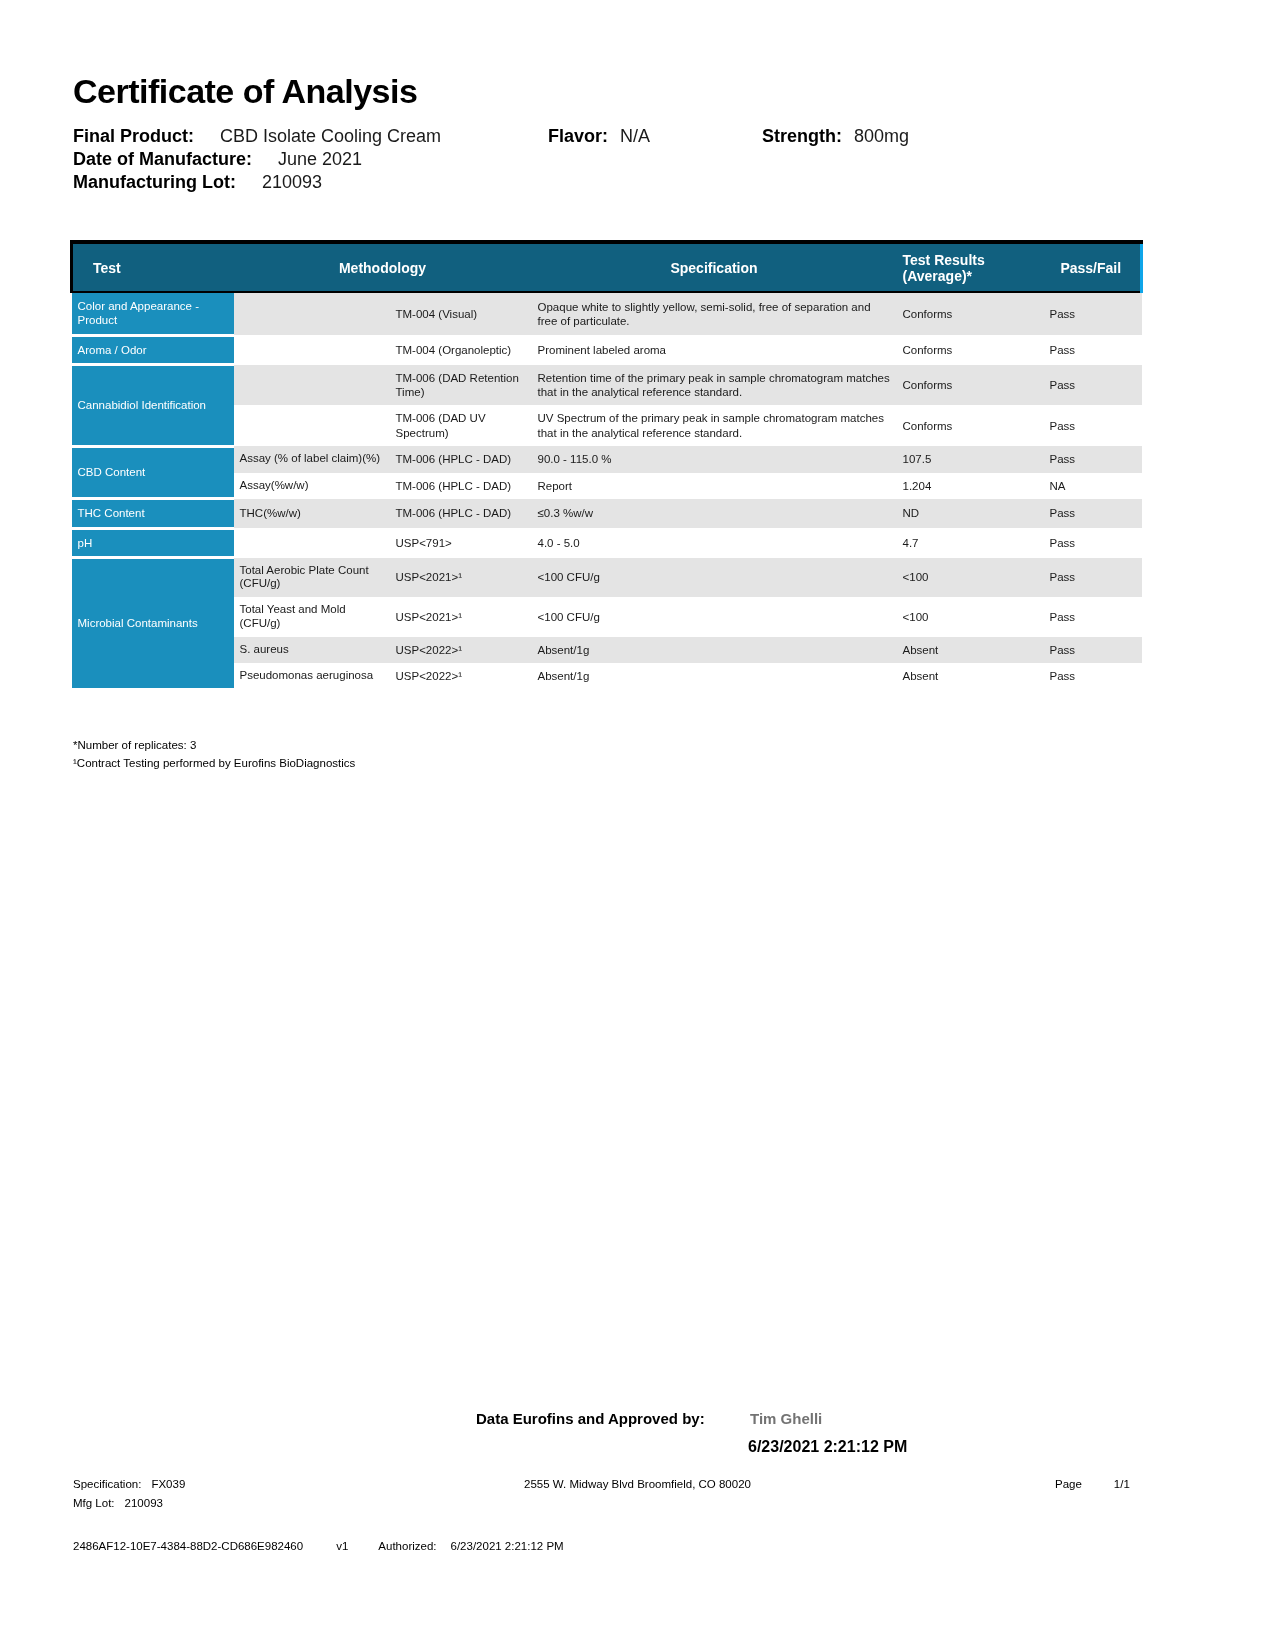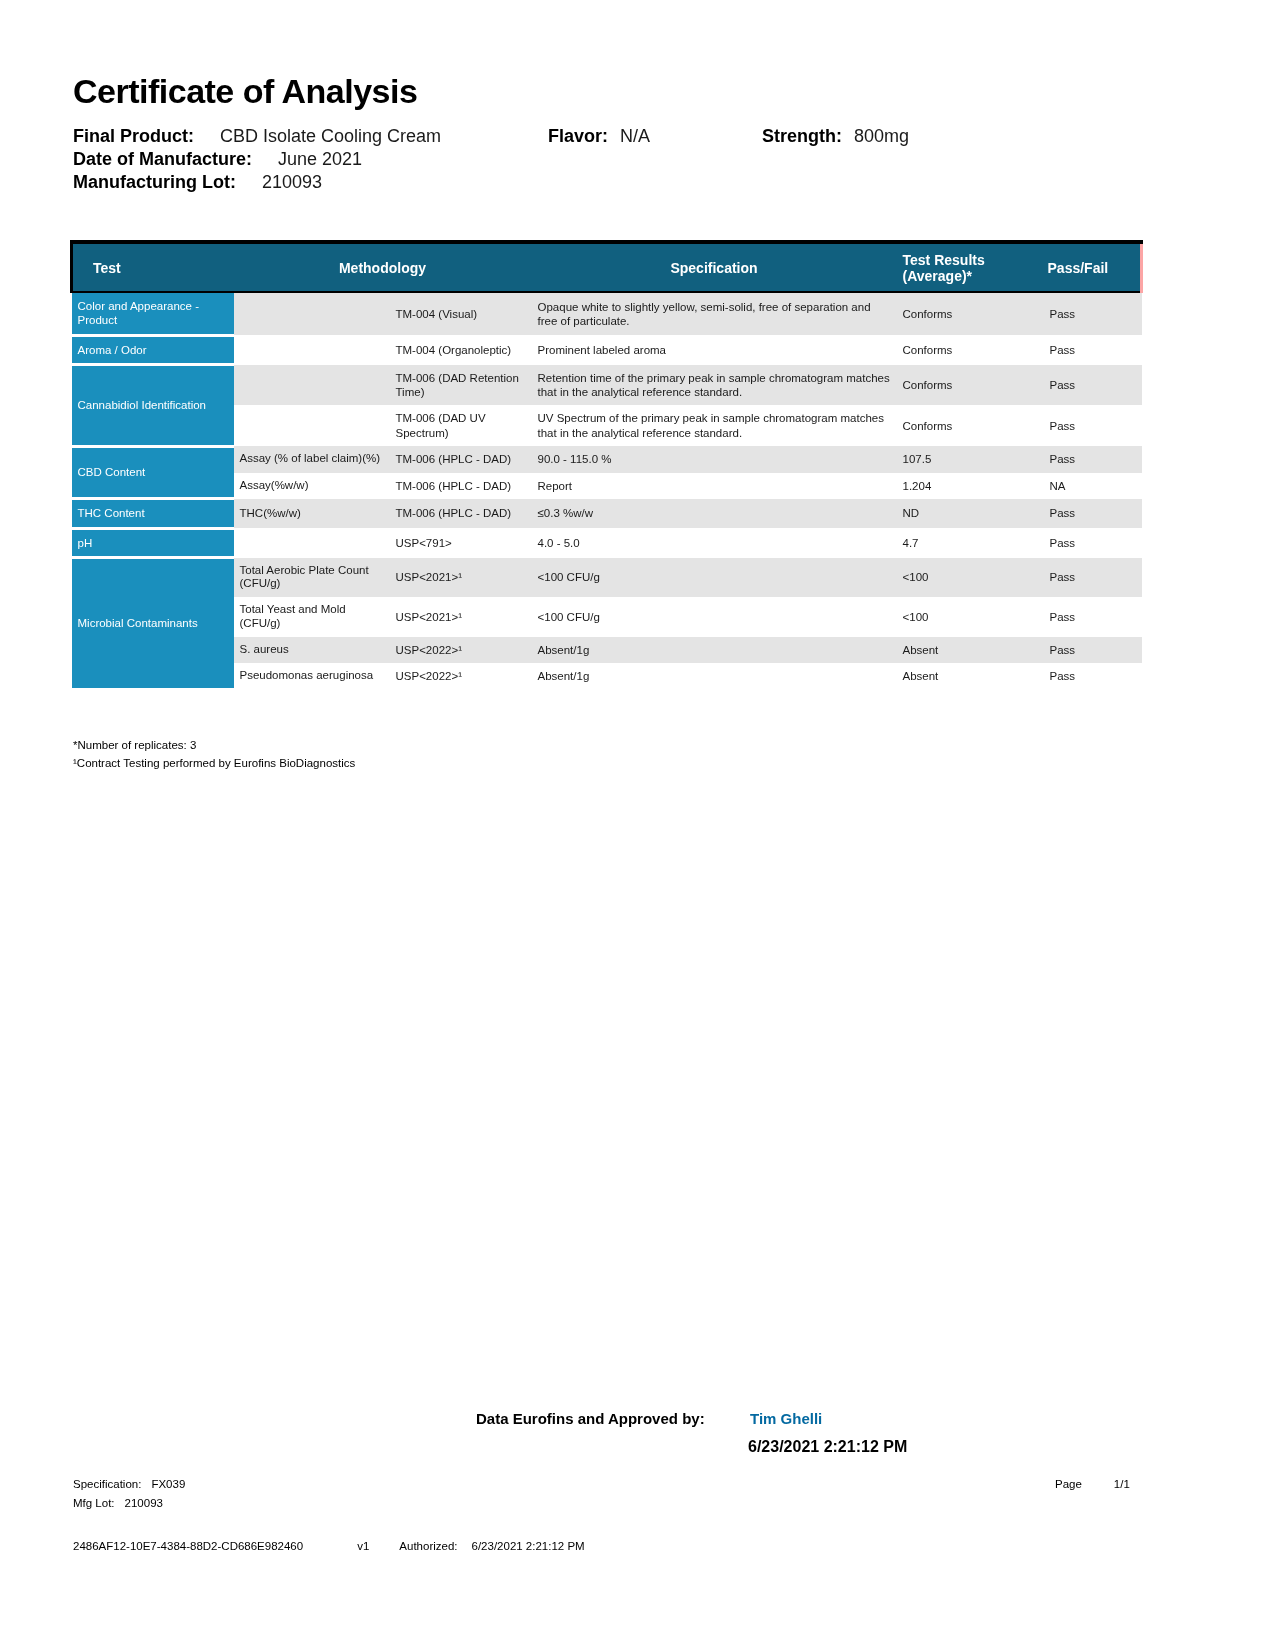--- a/index.html
+++ b/index.html
@@ -22,47 +22,47 @@
   .flavor-group .hdr-value, .strength-group .hdr-value { margin-left:12px; }
 
   .coa-table-wrap { position:absolute; left:70px; top:240px; width:1070px; }
   table.coa { border-collapse:collapse; table-layout:fixed; width:1070px; font-size:11.5px; }
   table.coa thead th {
     background:var(--header-teal,#11607F); color:#fff; font-size:14px; font-weight:bold;
     height:50px; vertical-align:middle; text-align:left; padding:4px 6px;
     border-top:4px solid #000; border-bottom:2px solid #000;
   }
   table.coa thead th:first-child { border-left:3px solid #000; padding-left:20px; }
-  table.coa thead th:last-child  { border-right:3px solid #fca5a5; }
+  table.coa thead th:last-child  { border-right:3px solid #0ea5e9;text-align:center; }
   table.coa thead th.c-meth { text-align:center; }
   table.coa thead th.c-spec { text-align:center; }
   table.coa tbody td { padding:6px 6px; vertical-align:middle; line-height:1.25; }
   table.coa tbody tr.shade td.cell { background:var(--row-gray,#E4E4E4); }
   table.coa tbody tr.plain td.cell { background:#ffffff; }
   td.group-cell {
     background:var(--group-teal,#1A8FBD); color:#ffffff;
     border-bottom:3px solid #ffffff; padding-left:6px; line-height:1.3;
   }
   td.cell.sub { line-height:1.2; }
   td.cell.pass { padding-left:8px; }
 
   .footnotes { position:absolute; left:73px; top:737px; font-size:11.5px; line-height:1.55; color:#000; }
 
   .approval-label { position:absolute; left:476px; top:1410px; font-size:15px; font-weight:bold; color:#000; }
-  .approval-name  { position:absolute; left:750px; top:1410px; font-size:15px; font-weight:bold; color:#0369a1; }
+  .approval-name  { position:absolute; left:750px; top:1410px; font-size:15px; font-weight:bold; color:#737373; }
   .approval-date  { position:absolute; left:748px; top:1438px; font-size:16px; font-weight:bold; color:#000; }
 
   .ft { position:absolute; font-size:11.5px; color:#000; white-space:nowrap; }
   .ft-spec    { left:73px;  top:1478px; }
   .ft-address { left:0; top:1478px; width:1275px; text-align:center; }
   .ft-page    { left:1055px; top:1478px; }
   .ft-page .pg-num { margin-left:32px; }
   .ft-mfg     { left:73px;  top:1497px; }
   .ft-id      { left:73px;  top:1540px; }
-  .ft-id .v1        { margin-left:54px; }
+  .ft-id .v1        { margin-left:33px; }
   .ft-id .authlabel { margin-left:30px; }
   .ft-id .authdate  { margin-left:14px; }
   .lblgap { margin-left:10px; }
 </style>
 </head>
 <body>
 
 <div class="page" style="--header-teal: #11607F; --group-teal: #1A8FBD; --row-gray: #E4E4E4;">
 
   <div class="title">Certificate of Analysis</div>
@@ -208,20 +208,21 @@
     <div>¹Contract Testing performed by Eurofins BioDiagnostics</div>
   </div>
 
   <div class="approval-label">Data Eurofins and Approved by:</div>
   <div class="approval-name">Tim Ghelli</div>
   <div class="approval-date">6/23/2021 2:21:12 PM</div>
 
   <div class="ft ft-spec">
     <span>Specification:</span><span class="lblgap">FX039</span>
   </div>
+  <div class="ft ft-address">2555 W. Midway Blvd Broomfield, CO 80020</div>
   <div class="ft ft-page">
     <span>Page</span><span class="pg-num">1/1</span>
   </div>
   <div class="ft ft-mfg">
     <span>Mfg Lot:</span><span class="lblgap">210093</span>
   </div>
   <div class="ft ft-id">
     <span>2486AF12-10E7-4384-88D2-CD686E982460</span><span class="v1">v1</span><span class="authlabel">Authorized:</span><span class="authdate">6/23/2021 2:21:12 PM</span>
   </div>
 

